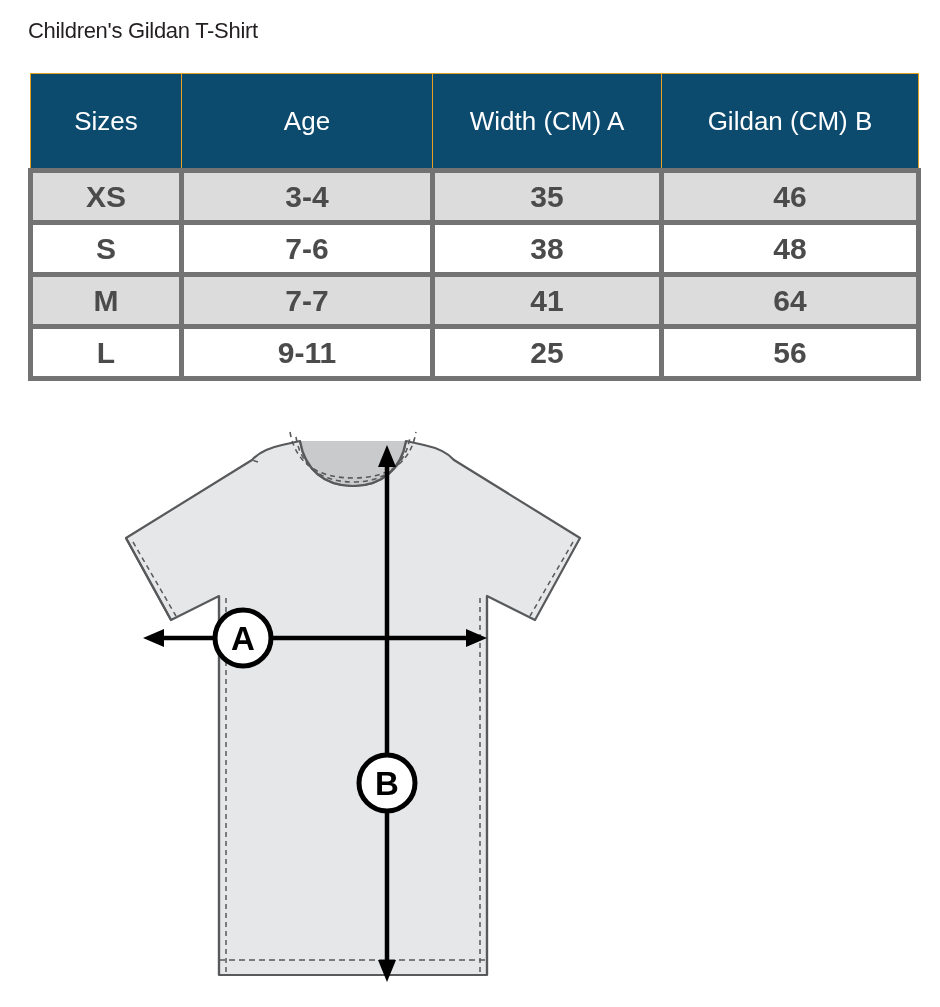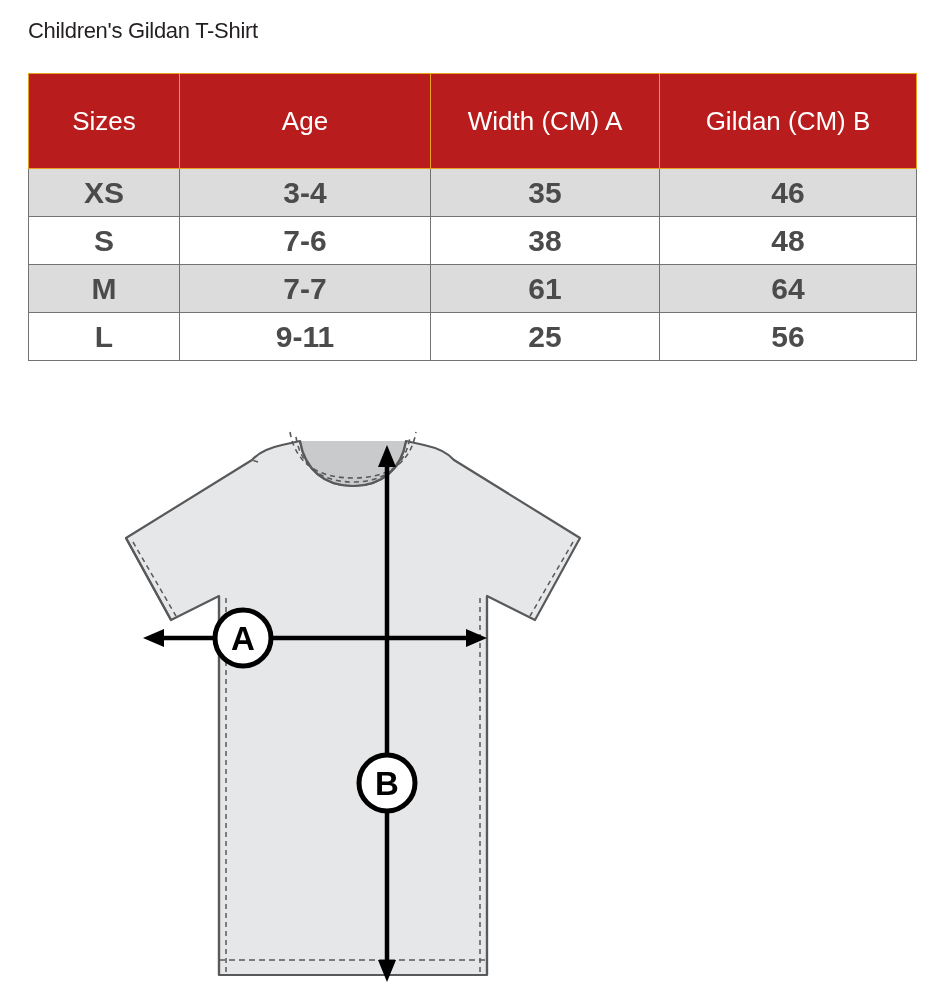--- a/index.html
+++ b/index.html
@@ -27,26 +27,26 @@
   table.size-table {
     position: absolute;
     left: 28px;
     top: 73px;
     width: 884px;
     border-collapse: collapse;
     table-layout: fixed;
   }
   table.size-table th,
   table.size-table td {
-    border: 1px solid #737373;
+    border: 5px solid #737373;
     text-align: center;
     padding: 0;
   }
   table.size-table thead th {
-    background: #b91c1c;
+    background: #0c4a6e;
     color: #ffffff;
     font-size: 26px;
     font-weight: 400;
     height: 94px;
     border: 1px solid #e8a020;
     vertical-align: middle;
   }
   table.size-table tbody td {
     font-size: 30px;
     font-weight: bold;
@@ -100,21 +100,21 @@
     </tr>
     <tr class="plain">
       <td>S</td>
       <td>7-6</td>
       <td>38</td>
       <td>48</td>
     </tr>
     <tr class="shaded">
       <td>M</td>
       <td>7-7</td>
-      <td>61</td>
+      <td>41</td>
       <td>64</td>
     </tr>
     <tr class="plain">
       <td>L</td>
       <td>9-11</td>
       <td>25</td>
       <td>56</td>
     </tr>
   </tbody>
 </table>

